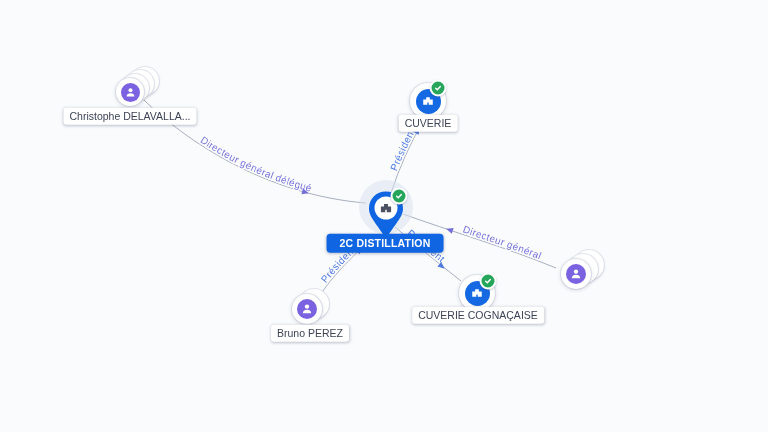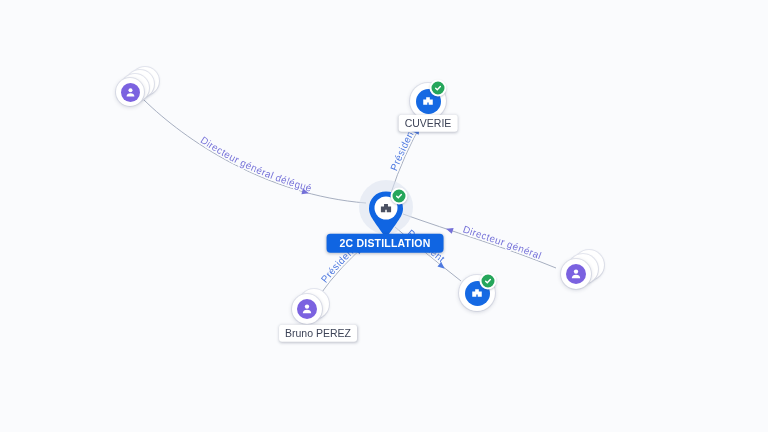--- a/index.html
+++ b/index.html
@@ -58,20 +58,21 @@
   <div class="abs stack-card" style="left:140px;top:84px;width:28px;height:28px;"></div>
   <div class="abs stack-card" style="left:135px;top:88px;width:28px;height:28px;"></div>
   <div class="abs node-circle" style="left:130px;top:92px;width:28px;height:28px;">
     <div class="icon-disc disc-person" style="width:19px;height:19px;">
       <svg viewBox="0 0 20 20" width="13" height="13">
           <circle cx="10" cy="6.6" r="3.1" fill="#fff"></circle>
           <path d="M4 16 c0-3.3 2.7-4.9 6-4.9 s6 1.6 6 4.9 z" fill="#fff"></path>
         </svg>
     </div>
   </div>
+  <div class="abs chip" style="left:130px;top:116px;">Christophe DELAVALLA...</div>
 
   <div class="abs node-circle" style="left:428px;top:101px;width:36px;height:36px;">
     <div class="icon-disc disc-company" style="width:25px;height:25px;">
       <svg viewBox="0 0 20 20" width="14" height="14">
           <path fill="#fff" fill-rule="evenodd" d="M3.2 15.5 V8 h4.2 V4.5 h5.2 V8 h4.2 v7.5 Z M9 15.5 v-3.2 h2 v3.2 Z"></path>
         </svg>
     </div>
   </div>
   <div class="abs badge" style="left:438px;top:88px;">
     <svg viewBox="0 0 10 10" width="9" height="9">
@@ -113,25 +114,26 @@
       <svg viewBox="0 0 20 20" width="14" height="14">
           <path fill="#fff" fill-rule="evenodd" d="M3.2 15.5 V8 h4.2 V4.5 h5.2 V8 h4.2 v7.5 Z M9 15.5 v-3.2 h2 v3.2 Z"></path>
         </svg>
     </div>
   </div>
   <div class="abs badge" style="left:488px;top:281px;">
     <svg viewBox="0 0 10 10" width="9" height="9">
         <path d="M2.4 5.3 L4.2 7 L7.6 3.3" stroke="#fff" stroke-width="1.6" fill="none" stroke-linecap="round"></path>
       </svg>
   </div>
+  <div class="abs chip" style="left:478px;top:315px;">CUVERIE COGNAÇAISE</div>
 
   <div class="abs stack-card" style="left:314px;top:304px;width:30px;height:30px;"></div>
   <div class="abs node-circle" style="left:307px;top:309px;width:30px;height:30px;">
     <div class="icon-disc disc-person" style="width:20px;height:20px;">
       <svg viewBox="0 0 20 20" width="14" height="14">
           <circle cx="10" cy="6.6" r="3.1" fill="#fff"></circle>
           <path d="M4 16 c0-3.3 2.7-4.9 6-4.9 s6 1.6 6 4.9 z" fill="#fff"></path>
         </svg>
     </div>
   </div>
-  <div class="abs chip" style="left:310px;top:333px;margin-left:8px;">Bruno PEREZ</div>
+  <div class="abs chip" style="left:310px;top:333px;">Bruno PEREZ</div>
 
 </div>
 
 </body></html>

